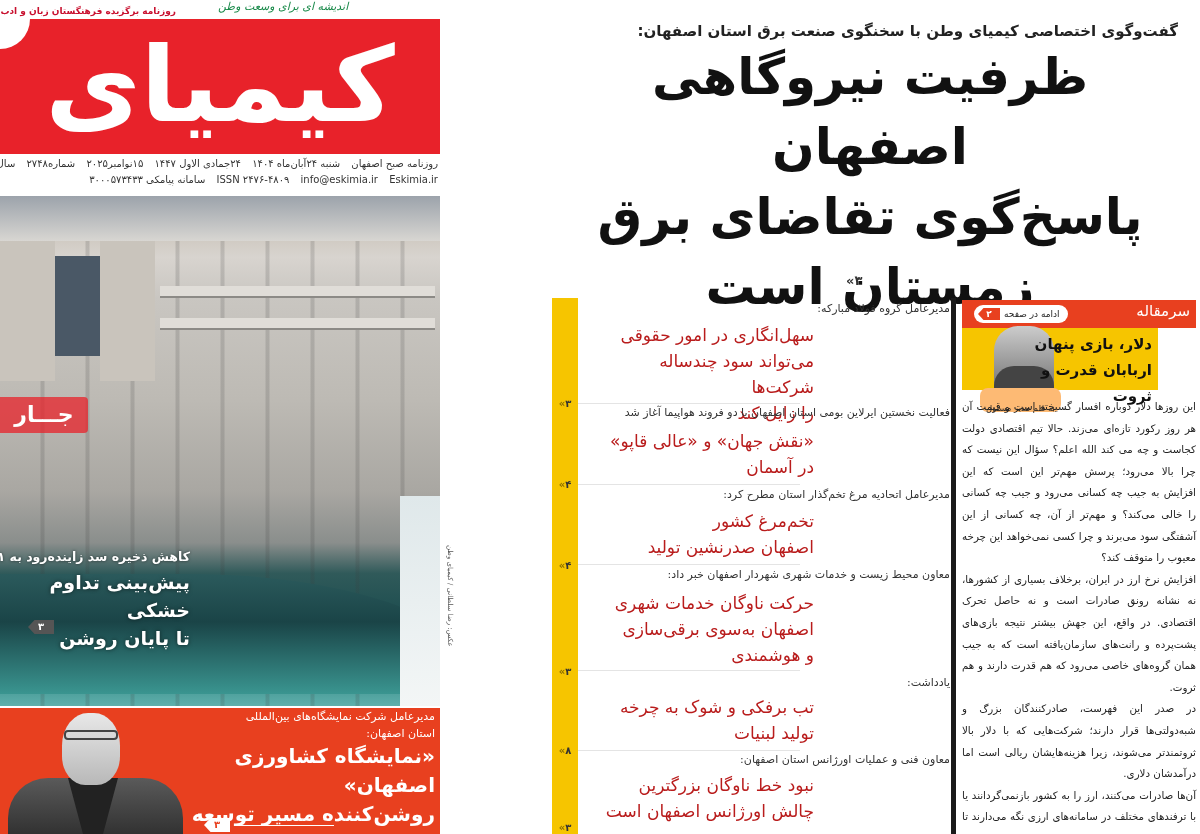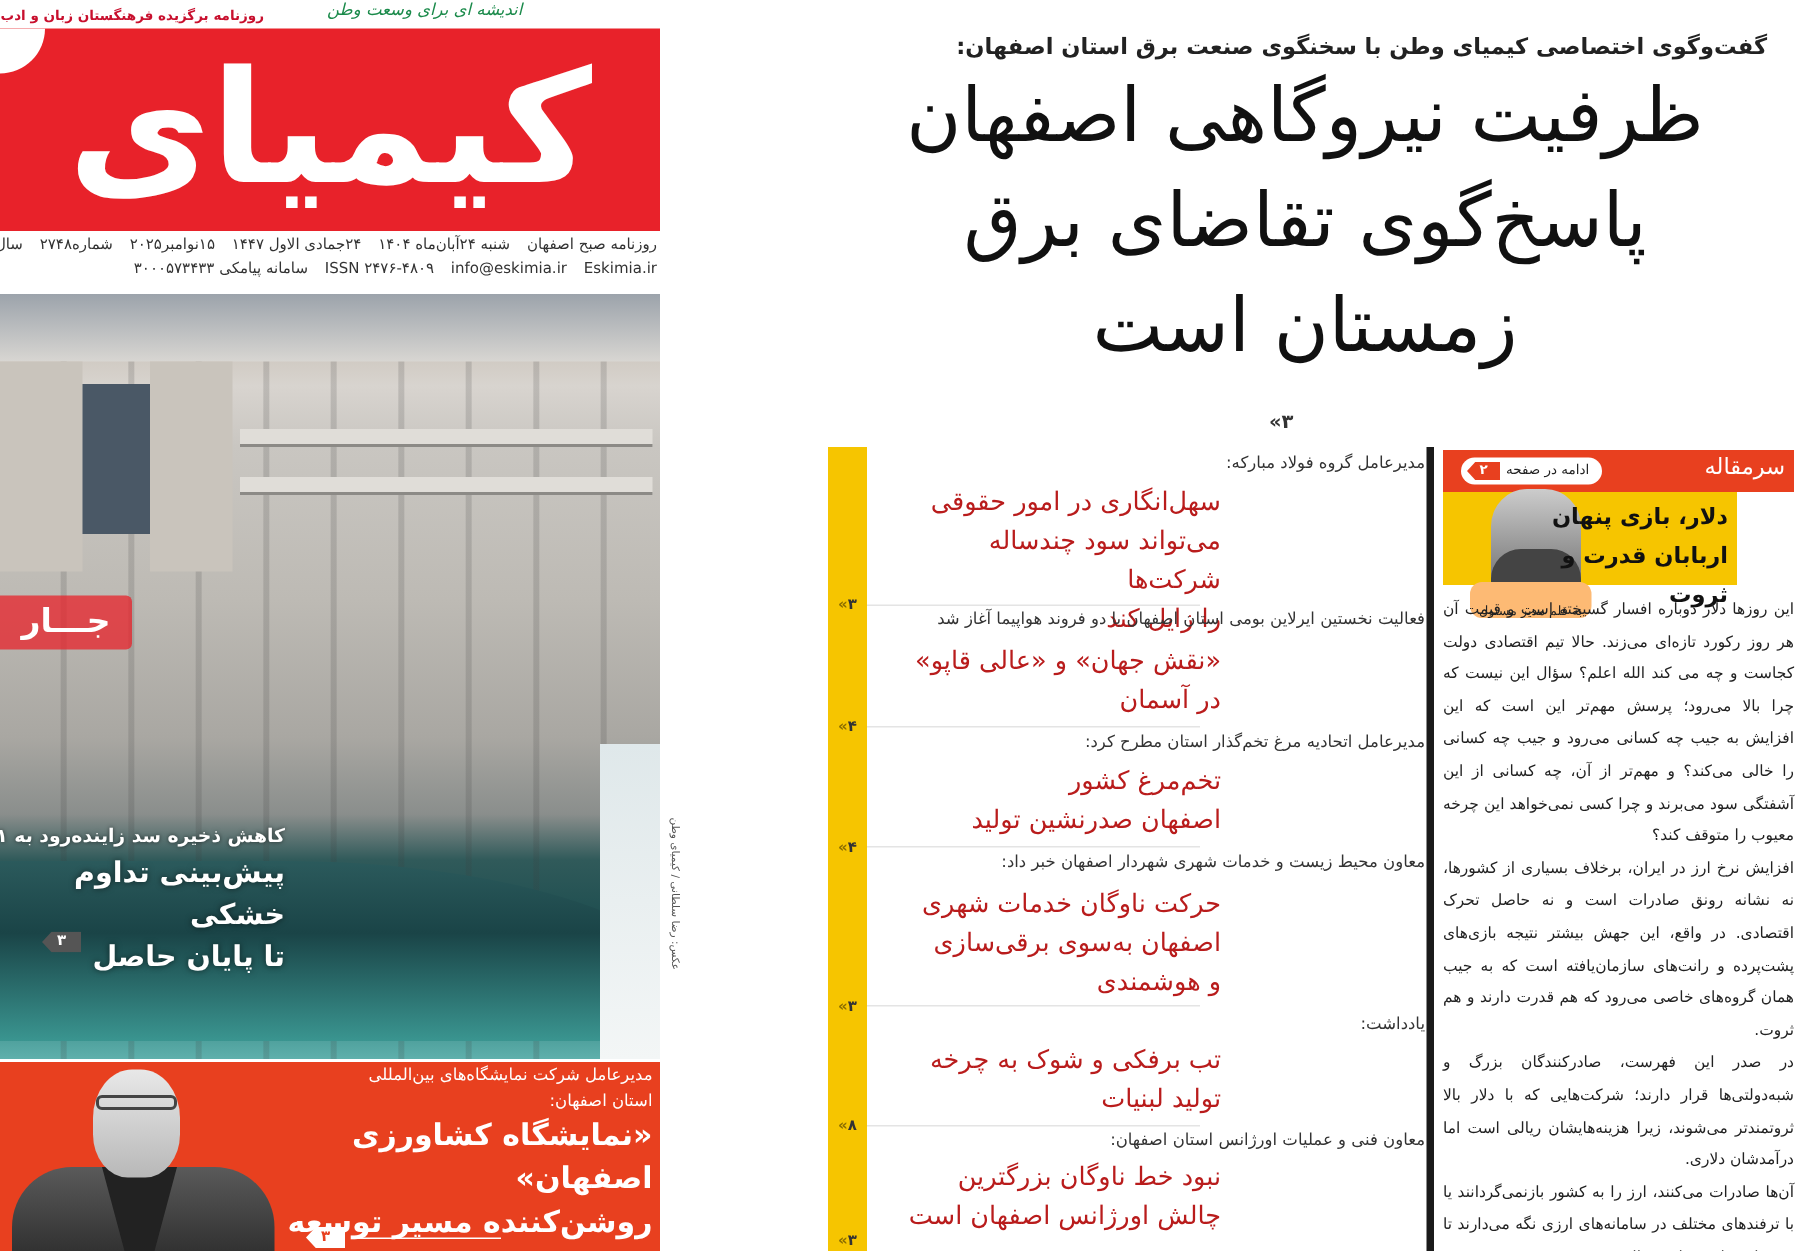--- a/index.html
+++ b/index.html
@@ -52,21 +52,21 @@
   .person-body { position: absolute; left: 8px; top: 70px; width: 175px; height: 60px; background: linear-gradient(180deg, #5a5a5a, #2f2f2f); border-radius: 40px 40px 0 0; }
   .person-shirt { position: absolute; left: 68px; top: 70px; width: 50px; height: 56px; background: #222; clip-path: polygon(0 0, 100% 0, 70% 100%, 30% 100%); }
   .red-kicker { position: absolute; right: 5px; top: 0px; width: 240px; direction: rtl; font-size: 11px; color: #fff; line-height: 17px; }
   .red-title { position: absolute; right: 5px; top: 34px; width: 250px; direction: rtl; text-align: right; font-size: 20px; font-weight: 900; color: #fff; line-height: 29px; }
   .red-ref { position: absolute; left: 204px; top: 110px; display: flex; align-items: center; }
   .red-ref .line { width: 100px; height: 1px; background: #fff; margin-left: 4px; }
   .red-ref .page-ref-badge { background: #fff; color: #e8401f; }
 
   
   .lead-kicker { position: absolute; right: 22px; top: 22px; width: 620px; direction: rtl; text-align: right; font-size: 15px; font-weight: bold; color: #222; white-space: nowrap; }
-  .lead-title { position: absolute; left: 560px; top: 42px; width: 620px; direction: rtl; text-align: center; font-size: 50px; font-weight: 400; color: #111; line-height: 70px; letter-spacing: -2px; }
+  .lead-title { position: absolute; left: 560px; top: 42px; width: 620px; direction: rtl; text-align: center; font-size: 50px; font-weight: 700; color: #111; line-height: 70px; letter-spacing: -2px; }
   .lead-ref { position: absolute; left: 846px; top: 270px; }
   .chev { font-weight: 900; font-size: 13px; color: #333; }
 
   
   .news-col { position: absolute; left: 552px; top: 298px; width: 398px; height: 536px; }
   .yellow-rail { position: absolute; left: 0; top: 0; width: 26px; height: 536px; background: #f6c500; }
   .news-divider { position: absolute; left: 26px; width: 222px; height: 1px; background: #e4e4e4; }
   .news-kicker { position: absolute; right: 0; direction: rtl; text-align: right; font-size: 11px; color: #333; white-space: nowrap; }
   .news-title { position: absolute; left: 44px; width: 218px; direction: rtl; text-align: right; font-size: 17px; font-weight: 400; color: #b91c1c; line-height: 26px; }
   .rail-ref { position: absolute; left: 2px; width: 22px; font-size: 10px; font-weight: bold; color: #333; text-align: center; }
@@ -124,21 +124,21 @@
     <div class="dam-platform"></div>
     <div class="dam-platform p2"></div>
     <div class="water-line"></div>
     <div class="sky-right"></div>
   </div>
 
   <div class="section-tag">جـــار</div>
   <div class="hero-kicker">کاهش ذخیره سد زاینده‌رود به ۱۱ درصد</div>
   <div class="hero-title">
     <div>پیش‌بینی تداوم خشکی</div>
-    <div>تا پایان حاصل</div>
+    <div>تا پایان روشن</div>
   </div>
   <div class="hero-ref">
     <span class="page-ref-badge">۳</span>
   </div>
 
   <div class="red-box">
     <div class="red-box-photo">
       <div class="person-body"></div>
       <div class="person-shirt"></div>
       <div class="person-head"></div>

